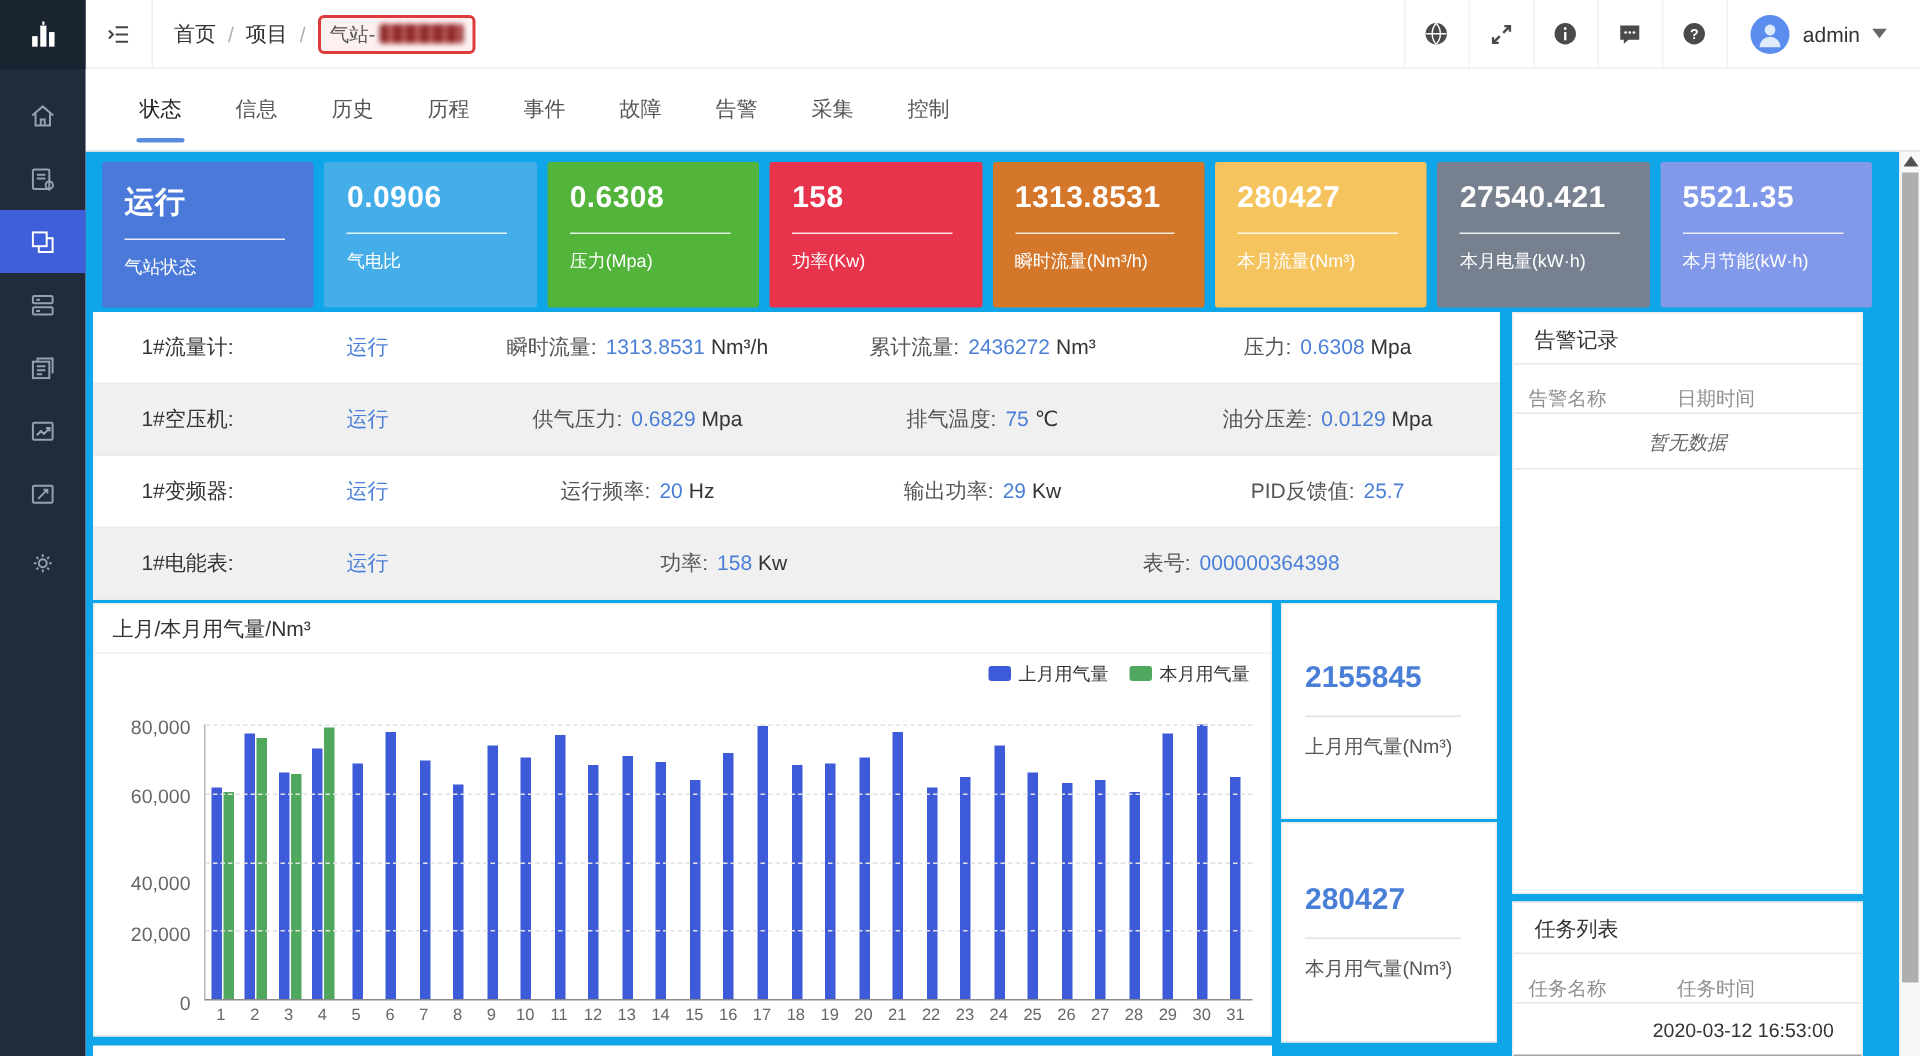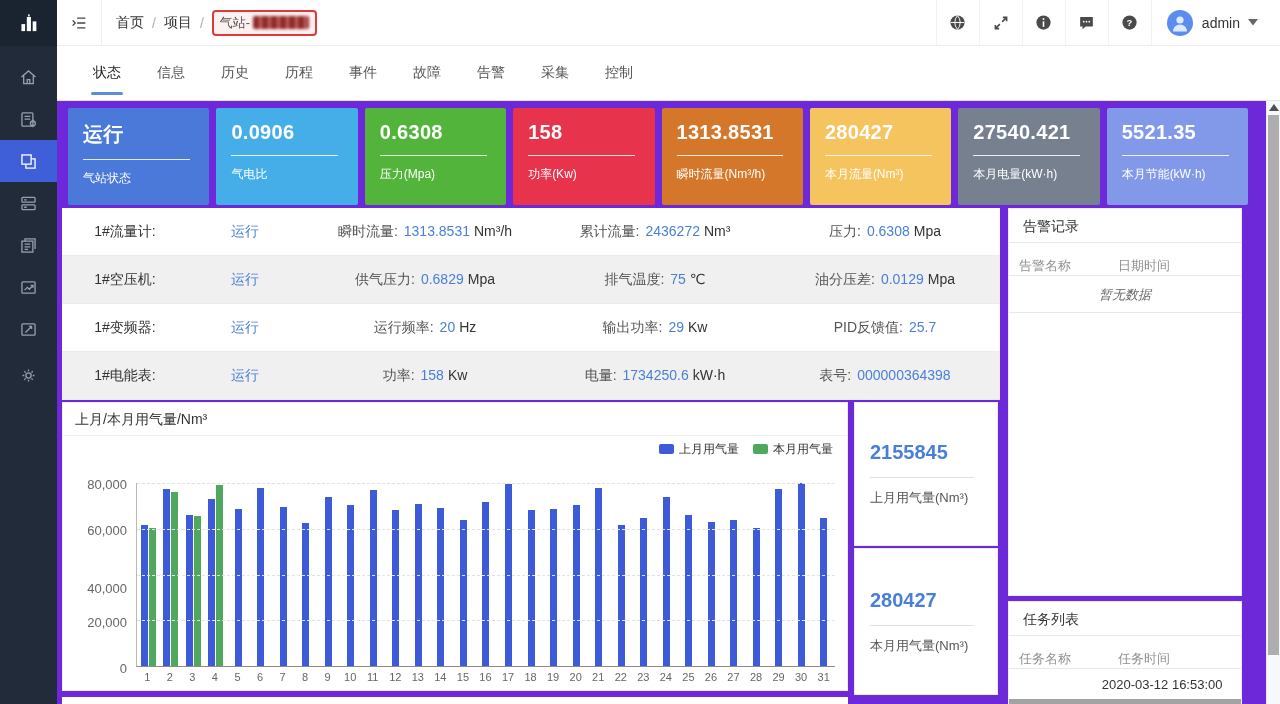--- a/index.html
+++ b/index.html
@@ -34,21 +34,21 @@
 
   
   .tabsbar { position:absolute; left:57px; top:46px; width:1223px; height:55px; background:#fff;
     border-bottom:1px solid #e4e4e4; display:flex; align-items:stretch; padding-left:18px; z-index:10; }
   .tab { position:relative; padding:0 18px; display:flex; align-items:center; font-size:14px; color:#555; cursor:pointer; }
   .tab.active { color:#222; }
   .tab.active::after { content:""; position:absolute; left:50%; transform:translateX(-50%); bottom:5px;
     width:32px; height:3px; border-radius:2px; background:#5a8de0; }
 
   
-  .content { position:absolute; left:57px; top:101px; width:1223px; height:603px; background:#6d28d9; }
+  .content { position:absolute; left:57px; top:101px; width:1223px; height:603px; background:#0ea5e9; }
 
   .cards-row { position:absolute; left:11px; top:7px; width:1180px; display:flex; gap:7px; }
   .stat-card { flex:1; height:97px; border-radius:2px; color:#fff; padding:13px 15px; }
   .stat-value { font-size:20px; font-weight:bold; letter-spacing:.3px; }
   .stat-divider { height:1px; background:rgba(255,255,255,.85); margin:11px 0 10px; width:96%; }
   .stat-label { font-size:12px; }
 
   .device-rows { position:absolute; left:5px; top:107px; width:938px;text-align:center; }
   .device-row { height:48px; display:flex; align-items:center; background:#fff; border-bottom:1px solid #ebebeb; font-size:14px; padding-left:8px; }
   .device-row.alt { background:#f0f0f0; }
@@ -88,21 +88,21 @@
 
   
   .panel { position:absolute; left:951px; width:234px; background:#fff; border:1px solid #ececec; }
   .alarm-panel { top:107px; height:388px; }
   .task-panel { top:500px; height:103px; }
   .panel-title { height:34px; line-height:34px; padding-left:14px; font-size:14px; color:#333; border-bottom:1px solid #e8e8e8; }
   .panel-head { display:flex; height:33px; align-items:flex-end; border-bottom:1px solid #e8e8e8; font-size:13px; color:#909090; }
   .panel-head .c1 { width:47%; padding-left:10px; }
   .panel-head .c2 { flex:1; }
   .panel-empty { height:37px; line-height:37px; text-align:center; font-size:13px; color:#666; border-bottom:1px solid #e8e8e8;font-style:italic; }
-  .panel-row { display:flex; height:36px; align-items:center; border-bottom:6px solid #a3a3a3; font-size:13px; color:#333; }
+  .panel-row { display:flex; height:36px; align-items:center; border-bottom:2px solid #a3a3a3; font-size:13px; color:#333; }
   .panel-row .c1 { width:40%; padding-left:10px; }
   .panel-row .c2 { flex:1; }
 
   
   .scrollbar { position:absolute; right:0; top:0; width:14px; height:603px; background:#f7f8fa; border-left:1px solid #ebebeb; }
   .scroll-up { position:absolute; top:3px; left:2px; width:0; height:0;
     border-left:5px solid transparent; border-right:5px solid transparent; border-bottom:7px solid #505050; cursor:pointer; }
   .scroll-thumb { position:absolute; top:14px; left:1px; width:11px; height:540px; background:#aeaeae; cursor:pointer; }
 
   .hicon-svg { display:block; }
@@ -312,21 +312,20 @@
         <span class="device-name">1#变频器:</span>
         <span class="device-status">运行</span>
         <span class="field"><span class="fl">运行频率:</span><span class="fv">20</span><span class="fu">Hz</span></span>
         <span class="field"><span class="fl">输出功率:</span><span class="fv">29</span><span class="fu">Kw</span></span>
         <span class="field"><span class="fl">PID反馈值:</span><span class="fv">25.7</span></span>
       </div>
       <div class="device-row alt">
         <span class="device-name">1#电能表:</span>
         <span class="device-status">运行</span>
         <span class="field"><span class="fl">功率:</span><span class="fv">158</span><span class="fu">Kw</span></span>
-        <span class="field"><span class="fl">电量:</span><span class="fv">1734250.6</span><span class="fu">kW·h</span></span>
         <span class="field"><span class="fl">表号:</span><span class="fv">000000364398</span></span>
       </div>
     </div>
 
   <div class="chart-card">
     <div class="chart-title">上月/本月用气量/Nm³</div>
     <div class="chart-legend" id="chart-legend">
         <span class="legend-item">
           <span class="legend-swatch" style="background: rgb(61, 91, 217);"></span>
           <span>上月用气量</span>

